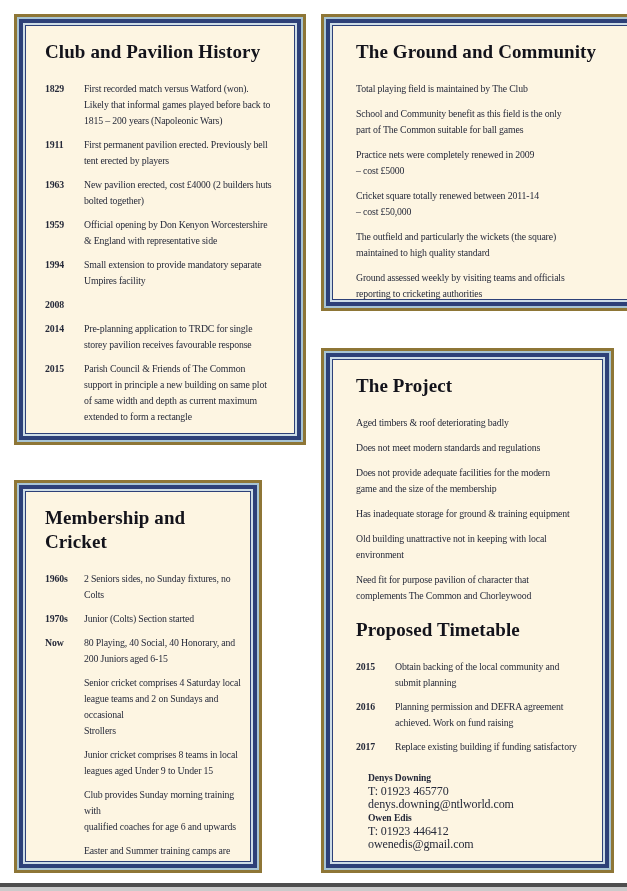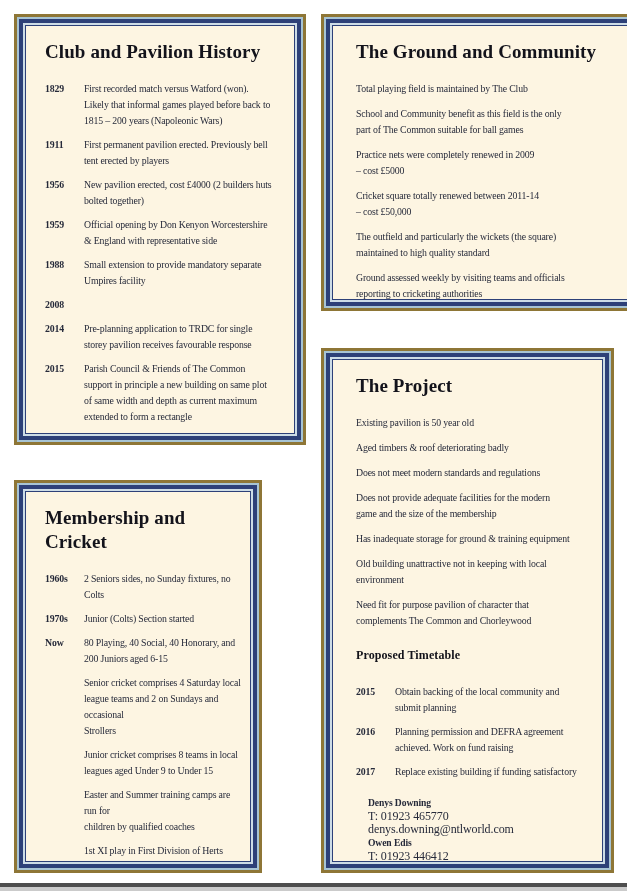--- a/index.html
+++ b/index.html
@@ -25,21 +25,21 @@
     width:100%;height:100%;box-sizing:border-box;border:1px solid var(--navy);
     background:var(--cream);overflow:hidden;
   }
   .inner.left-pad{padding:8px 8px 0 19px;}
   .inner.right-pad{padding:8px 8px 0 23px;}
   h2.panel-title{
     font-size:19px;line-height:24px;font-weight:700;color:var(--heading);
     margin:6px 0 17px 0;letter-spacing:0.1px;
   }
   h2.sub-title{
-    font-size:12px;line-height:24px;font-weight:700;color:var(--heading);
+    font-size:19px;line-height:24px;font-weight:700;color:var(--heading);
     margin:14px 0 17px 0;letter-spacing:0.1px;
   }
   .body-text{font-size:9.8px;line-height:16px;letter-spacing:-0.15px;white-space:pre-line;}
   .trow{display:flex;margin:0 0 8px 0;}
   .trow .year{flex:0 0 39px;font-weight:700;font-size:9.8px;line-height:16px;letter-spacing:-0.15px;}
   .trow .ttext{flex:1;min-width:0;}
   .para{margin:0 0 9px 0;}
   .indent-para{margin:0 0 8px 39px;}
   .contacts{display:flex;margin:16px 0 0 12px;flex-direction:column;}
   .contact{width:130px;}
@@ -67,31 +67,31 @@
         <span class="ttext">First recorded match versus Watford (won).
 Likely that informal games played before back to
 1815 – 200 years (Napoleonic Wars)</span>
       </div>
       <div class="trow body-text">
         <span class="year">1911</span>
         <span class="ttext">First permanent pavilion erected. Previously bell
 tent erected by players</span>
       </div>
       <div class="trow body-text">
-        <span class="year">1956</span>
+        <span class="year">1963</span>
         <span class="ttext">New pavilion erected, cost £4000 (2 builders huts
 bolted together)</span>
       </div>
       <div class="trow body-text">
         <span class="year">1959</span>
         <span class="ttext">Official opening by Don Kenyon Worcestershire
 &amp; England with representative side</span>
       </div>
       <div class="trow body-text">
-        <span class="year">1988</span>
+        <span class="year">1994</span>
         <span class="ttext">Small extension to provide mandatory separate
 Umpires facility</span>
       </div>
       <div class="trow body-text">
         <span class="year">2008</span>
       </div>
       <div class="trow body-text">
         <span class="year">2014</span>
         <span class="ttext">Pre-planning  application to TRDC for single
 storey pavilion receives favourable response</span>
@@ -149,38 +149,39 @@
       <div class="trow body-text">
         <span class="year">Now</span>
         <span class="ttext">80 Playing, 40 Social, 40 Honorary, and
 200 Juniors aged 6-15</span>
       </div>
       <p class="indent-para body-text">Senior cricket comprises 4 Saturday local
 league teams and 2 on Sundays and occasional
 Strollers</p>
       <p class="indent-para body-text">Junior cricket  comprises 8 teams in local
 leagues aged Under 9 to Under 15</p>
+      <p class="indent-para body-text">Club provides Sunday morning training with
+qualified coaches for age 6 and upwards</p>
       <p class="indent-para body-text">Easter and Summer training camps are run for
 children by qualified coaches</p>
       <p class="indent-para body-text">1st XI play in First Division of Herts League</p>
       <p class="indent-para body-text">The Herts League comprises of some 90 clubs
 and 260 teams</p>
     </div>
    </div>
   </div>
  </div>
 </section>
 
 <section class="panel" id="panel-project">
  <div class="b1">
   <div class="b2">
    <div class="b3">
     <div class="inner right-pad">
       <h2 class="panel-title">The Project</h2>
-      <p class="para body-text">Existing pavilion is 50 year old</p>
       <p class="para body-text">Aged timbers &amp; roof deteriorating badly</p>
       <p class="para body-text">Does not meet modern standards and regulations</p>
       <p class="para body-text">Does not provide adequate facilities for the modern
 game and the size of the membership</p>
       <p class="para body-text">Has inadequate storage for ground &amp; training equipment</p>
       <p class="para body-text">Old building unattractive not in keeping with local
 environment</p>
       <p class="para body-text">Need fit for purpose pavilion of character that
 complements The Common and Chorleywood</p>
 

